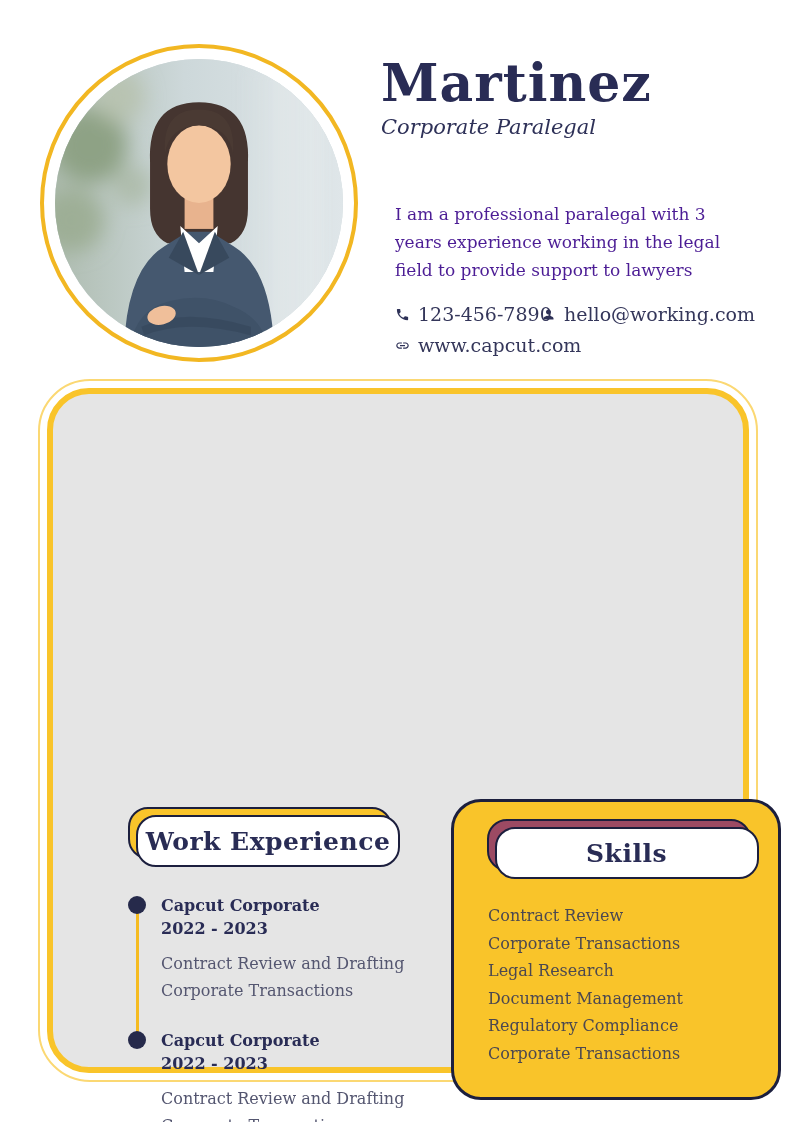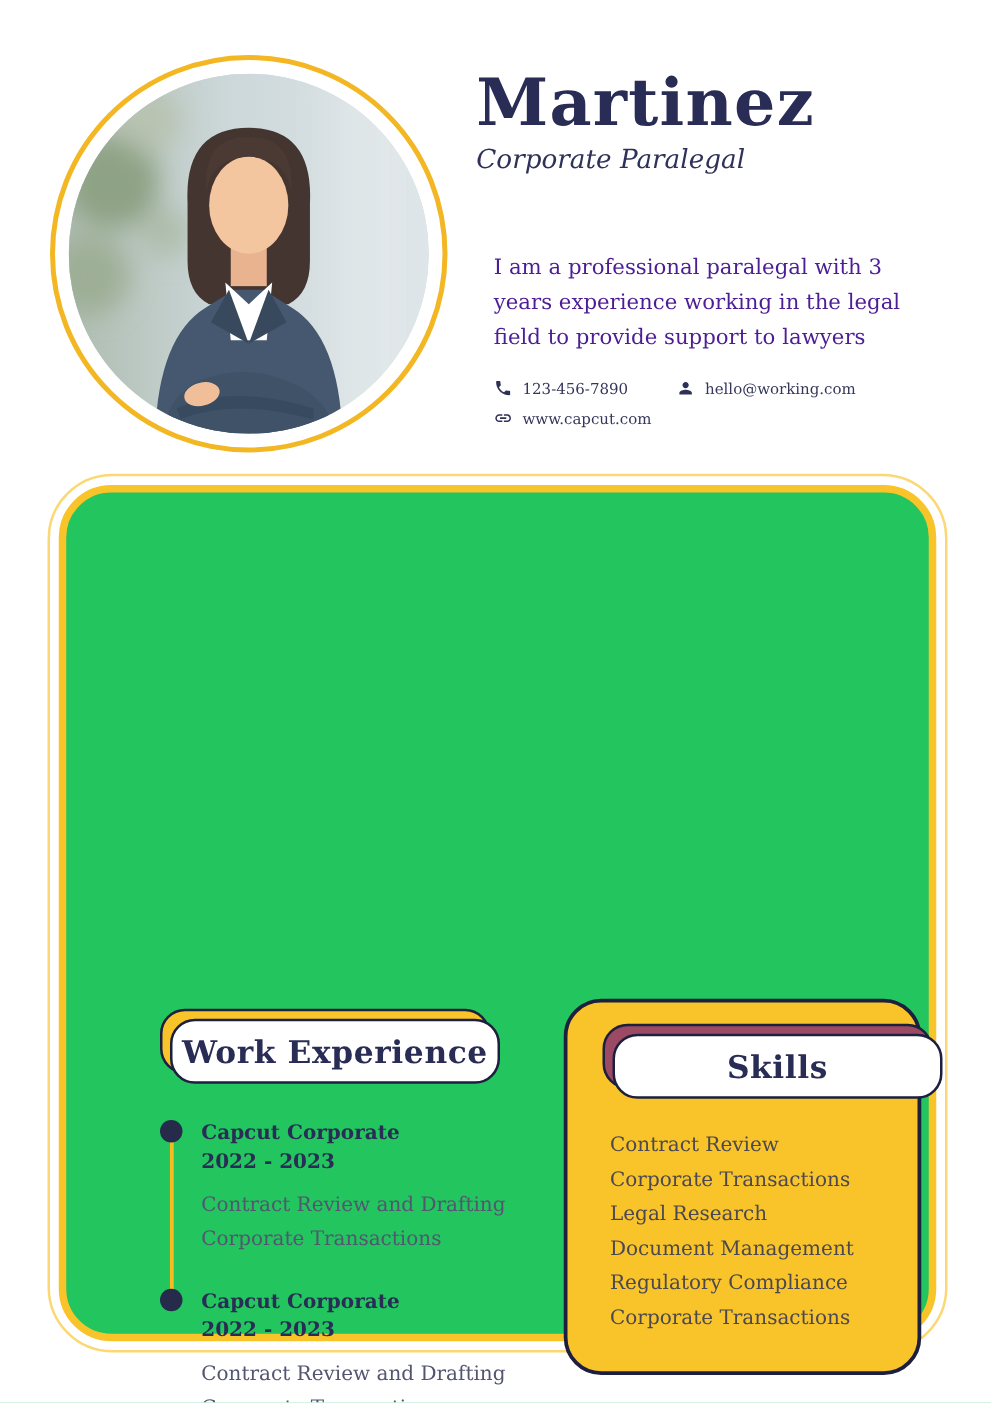--- a/index.html
+++ b/index.html
@@ -28,32 +28,32 @@
 
   .summary {
     position:absolute; left:395px; top:200px; width:362px;
     font-size:17px; line-height:1.65; color:#4c1d95;
   }
 
   .contacts {
     position:absolute; left:395px; top:303px; width:375px;
     display:grid; grid-template-columns:146px auto; row-gap:9px; column-gap:0;
   }
-  .contact { display:flex; align-items:center; gap:8px; font-size:12px; color:#34365A; white-space:nowrap; }
+  .contact { display:flex; align-items:center; gap:8px; font-size:19px; color:#34365A; white-space:nowrap; }
   .cicon { width:15px; height:15px; flex:0 0 15px; display:inline-flex; }
   .cicon svg { width:100%; height:100%; fill:#2E3157; }
 
   
   .board-outer {
     position:absolute; left:38px; top:379px; width:720px; height:703px;
     border:2px solid #FBD873; border-radius:52px; padding:7px;
   }
   .board-inner {
     width:100%; height:100%;
-    border:6px solid #F9C42A; border-radius:42px; position:relative; background:#22c55e;
+    border:6px solid #F9C42A; border-radius:42px; position:relative; background:#e5e5e5;
   }
 
   
   .pill-header { position:relative; height:60px; }
   .pill-back {
     position:absolute; left:0; top:0; right:8px; bottom:8px;
     border:2.5px solid #1C1F3E; border-radius:20px;
   }
   .pill-back.yellow { background:#F9C42A; }
   .pill-back.maroon { background:#9C4A63; }
@@ -77,21 +77,21 @@
   .t-entry { position:relative; padding-left:33px; margin-bottom:25px; }
   .t-bullet {
     position:absolute; left:0; top:2px; width:18px; height:18px;
     border-radius:50%; background:#262A4B;
   }
   .t-title { font-size:16px; font-weight:700; color:#292C55; line-height:23px; }
   .t-desc { margin-top:10px; font-size:16px; color:#545670; line-height:27px; max-width:255px; }
 
   
   .ybox {
-    position:absolute; left:398px; width:286px;
+    position:absolute; left:398px; width:330px;
     background:#F9C42A; border:3px solid #1C1F3E; border-radius:30px;
     padding:17px 15px 0 28px;
   }
   .ybox-skills { top:405px; height:301px; }
   .ybox .pill-header { width:272px; margin:0 auto; }
 
   .skill-list { list-style:none; margin:23px 0 0 6px; }
   .skill-list li { font-size:16px; color:#4C4850; line-height:27.5px; }
 </style>
 </head>

